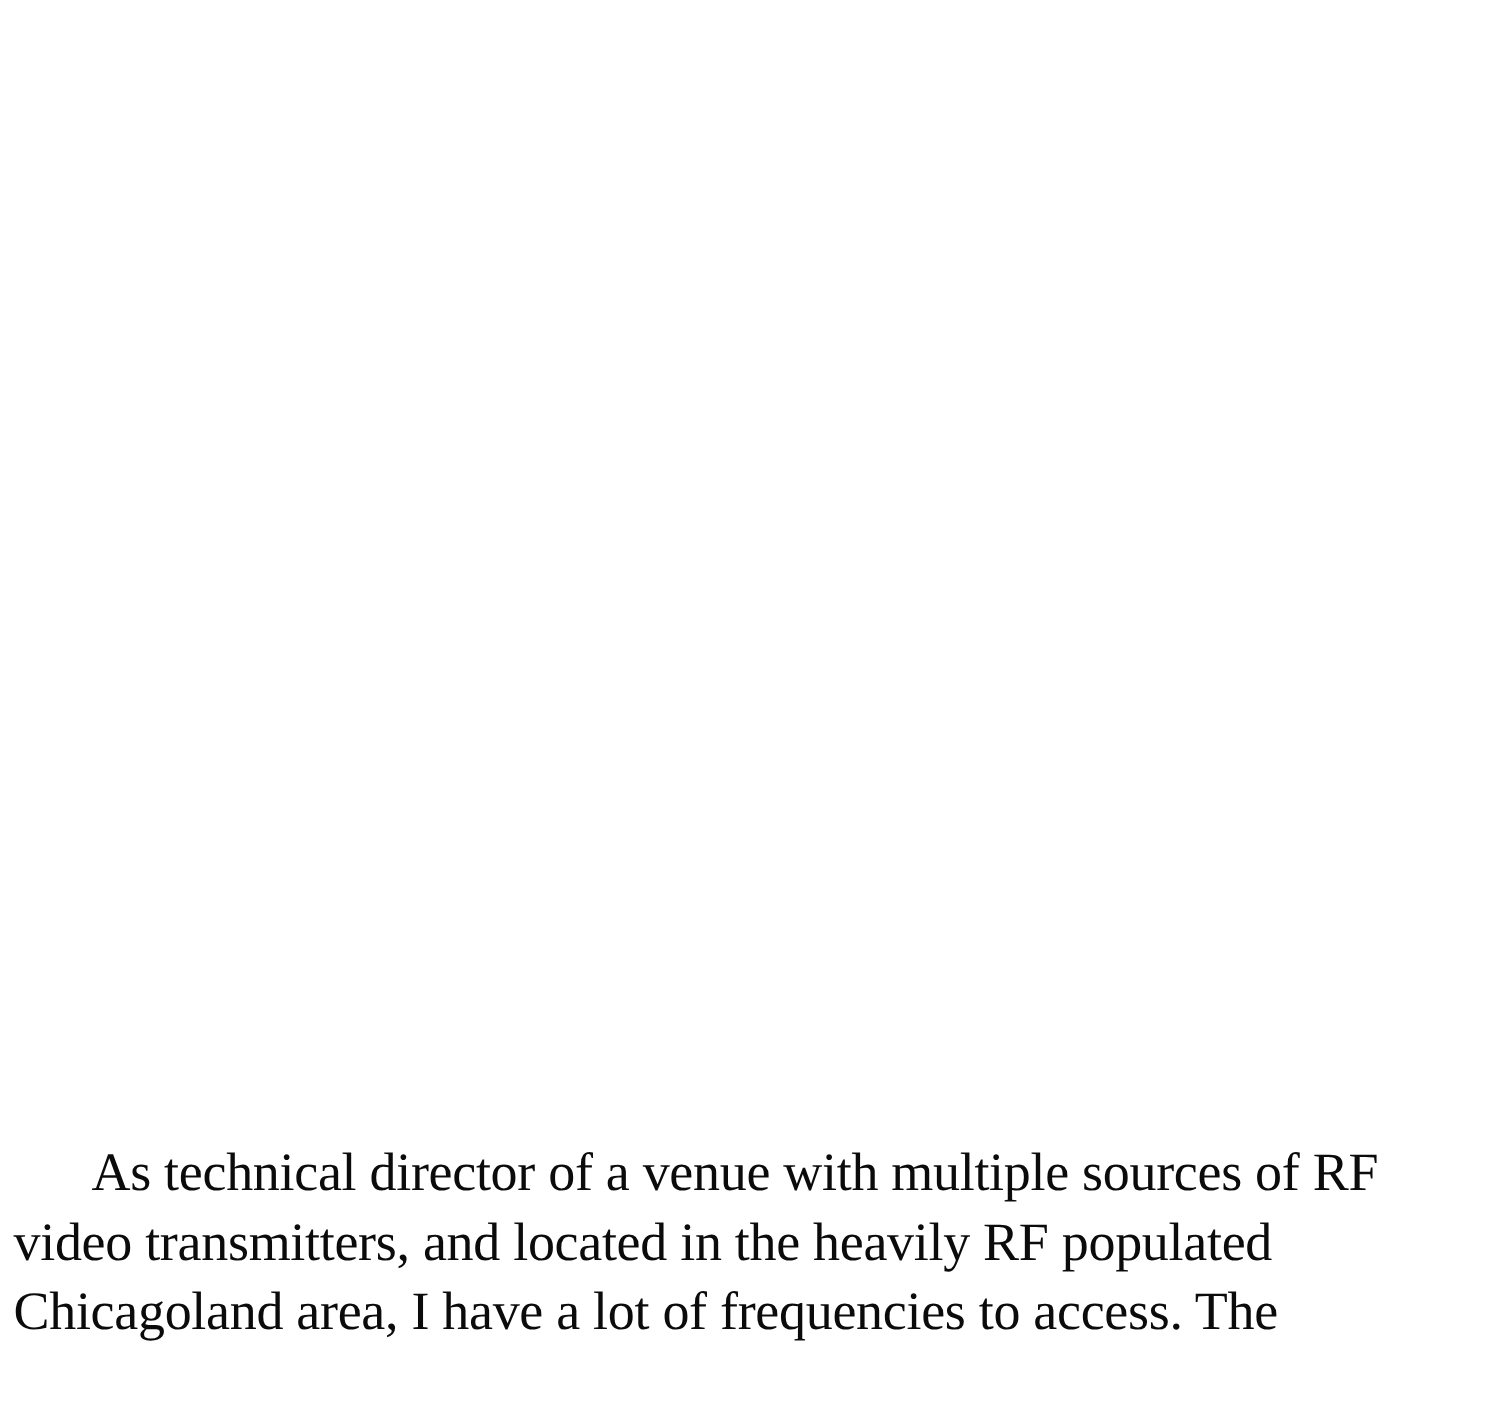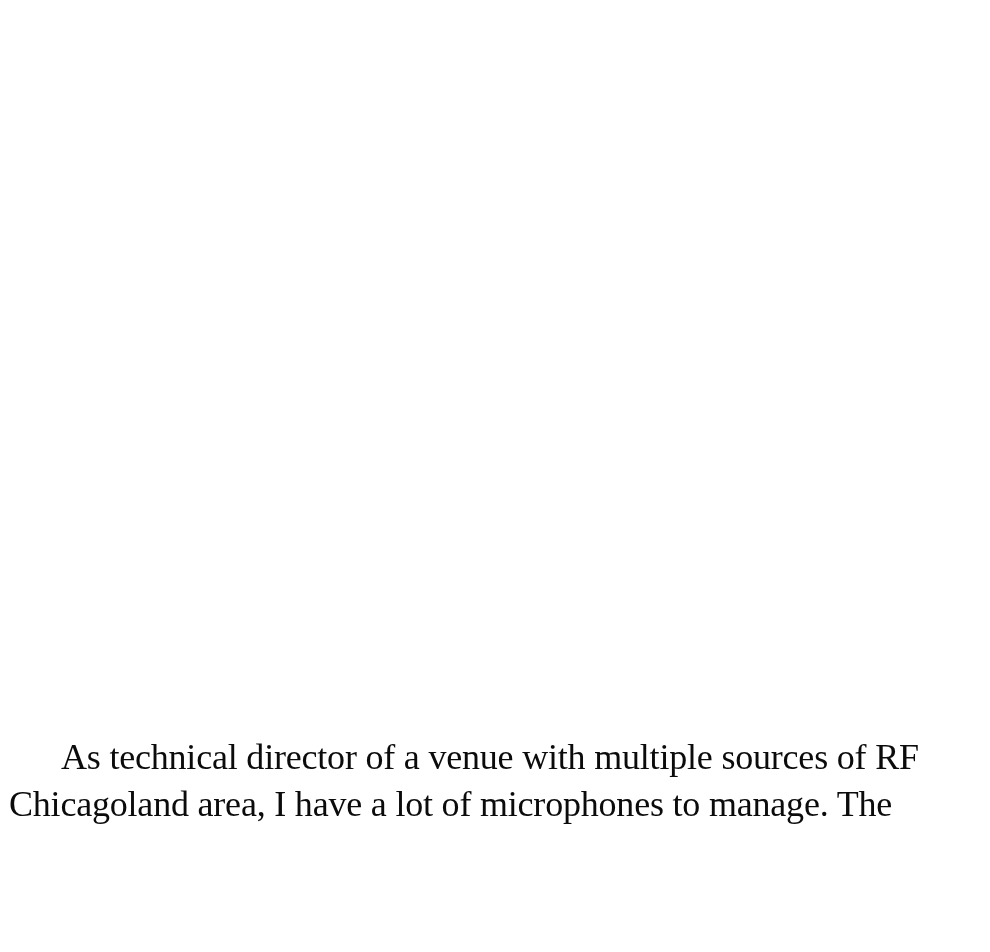--- a/index.html
+++ b/index.html
@@ -15,36 +15,37 @@
     font-family: "Liberation Serif", serif;
   }
   .page {
     position: absolute;
     inset: 0;
     background: #ffffff;
   }
   .paragraph {
     position: absolute;
     left: 9px;
-    top: 734px;
+    top: 758px;
     width: 975px;
     font-family: "Liberation Serif", serif;
     font-size: 36px;
     line-height: 46.5px;
     color: #0b0b0b;
     letter-spacing: -0.2px;
   }
   .text-line {
     white-space: nowrap;
   }
   .text-line.first {
     text-indent: 52px;
   }
 </style>
 </head>
 <body>
 
 <div class="page">
   <div class="paragraph">
     <div class="text-line first">As technical director of a venue with multiple sources of RF</div>
-    <div class="text-line">Chicagoland area, I have a lot of microphones to manage. The</div>
+    <div class="text-line">video transmitters, and located in the heavily RF populated</div>
+    <div class="text-line">Chicagoland area, I have a lot of frequencies to access. The</div>
   </div>
 </div>
 
 </body></html>

